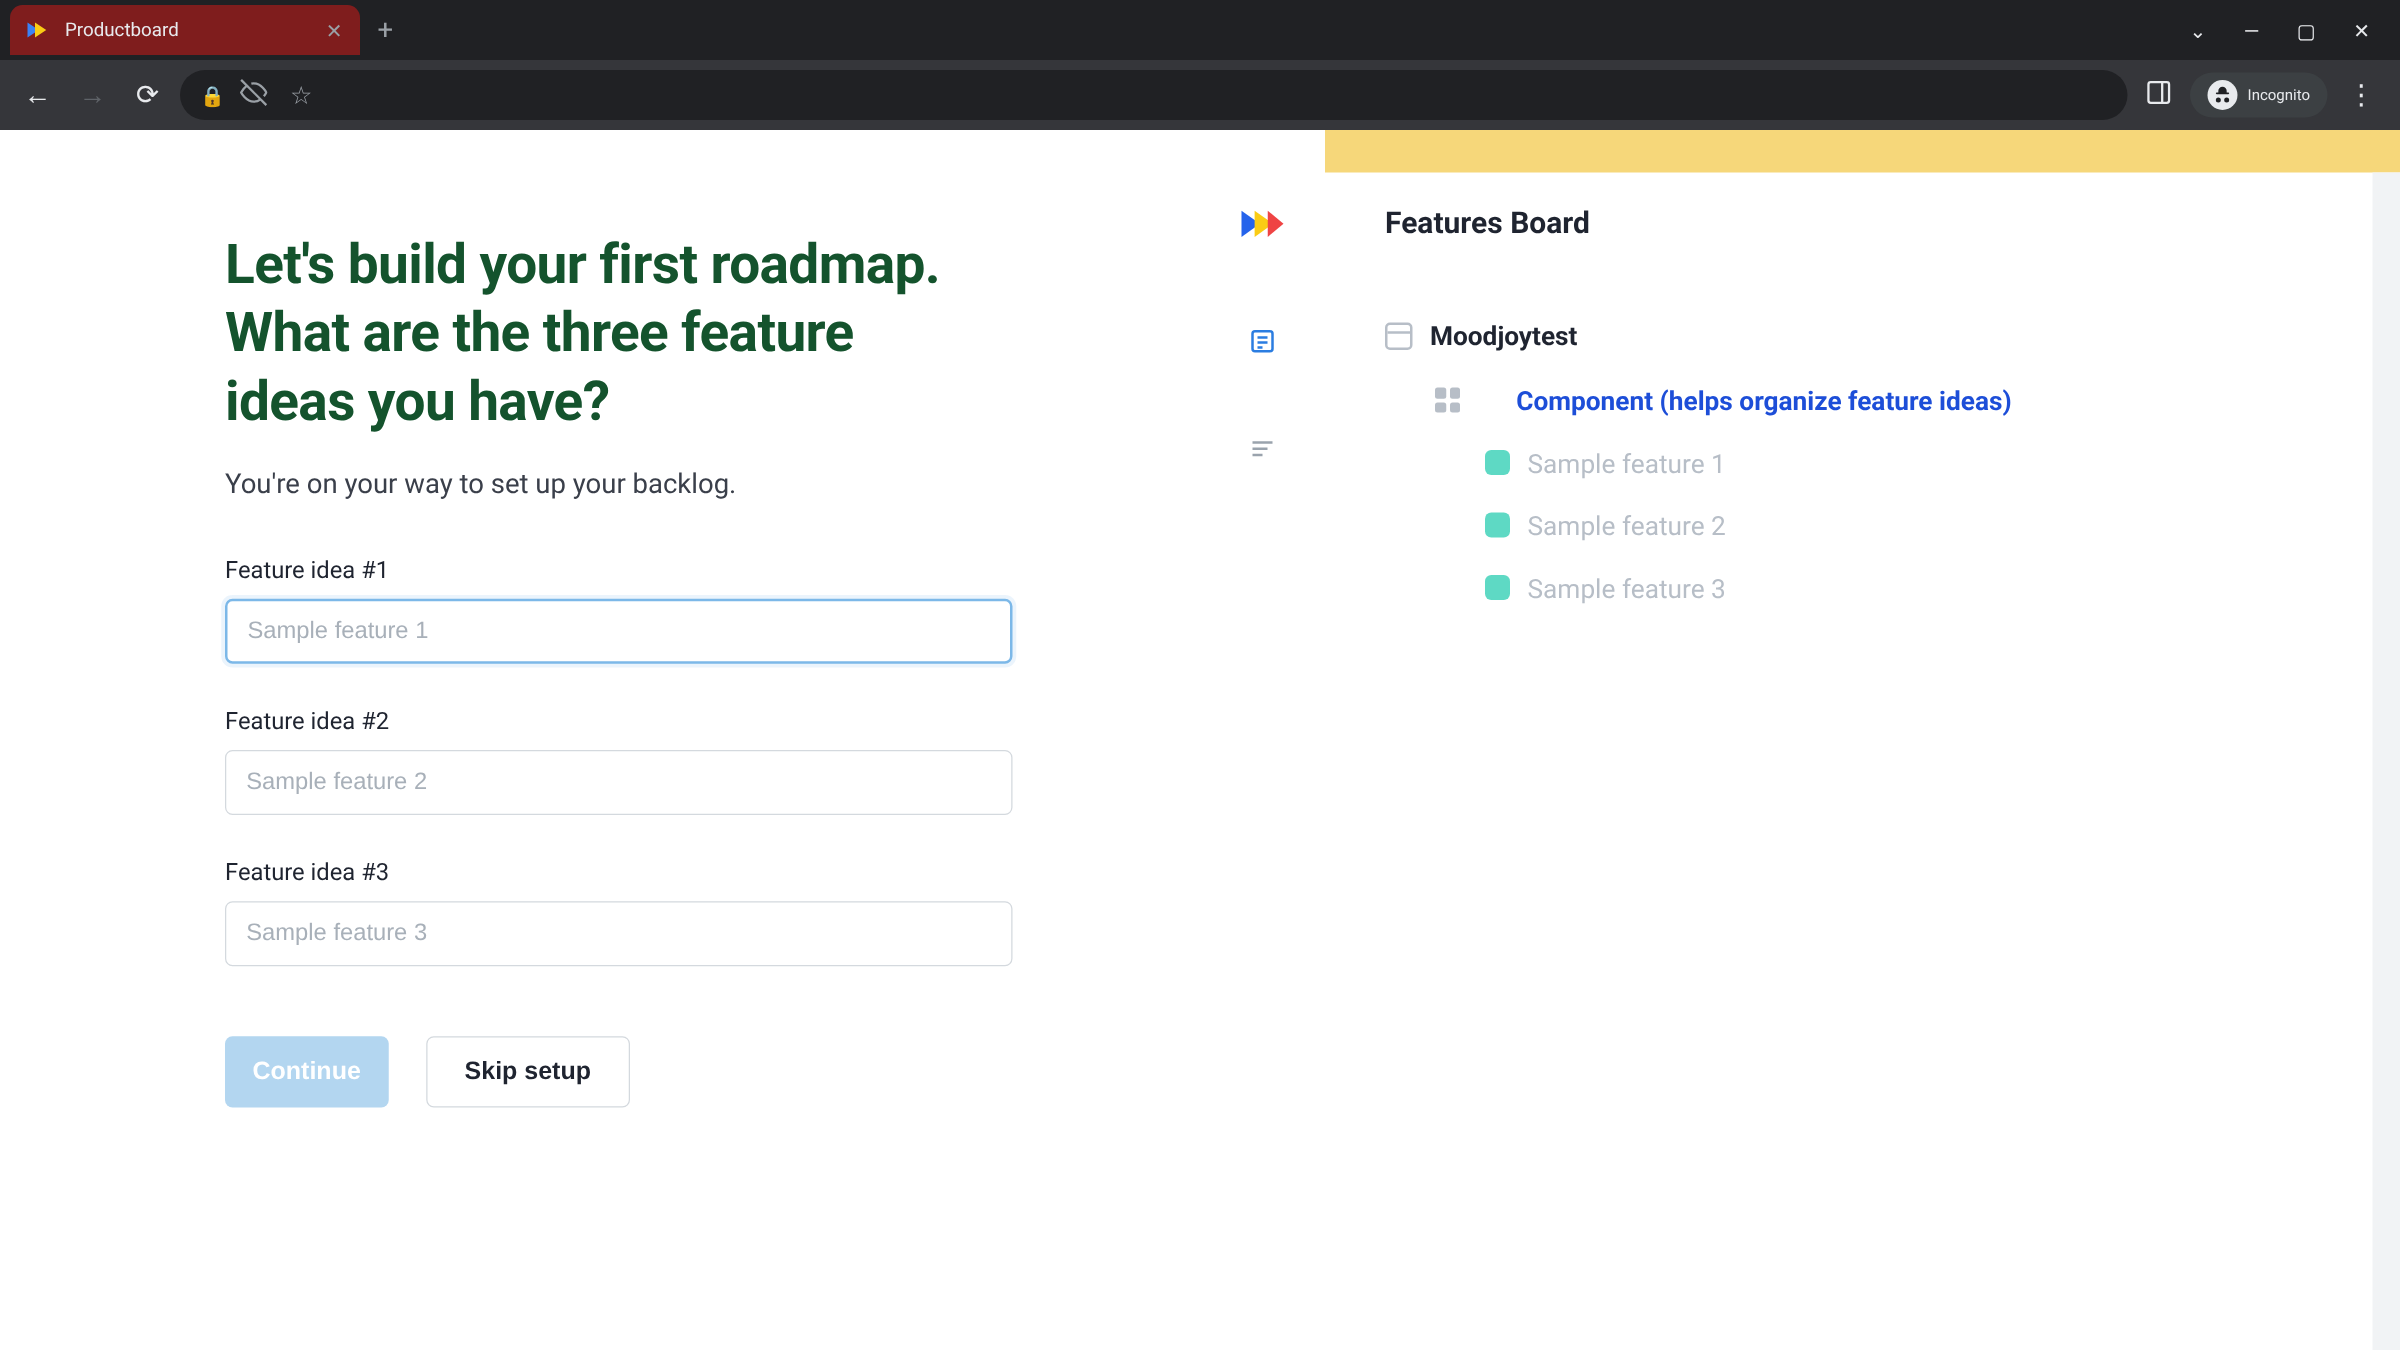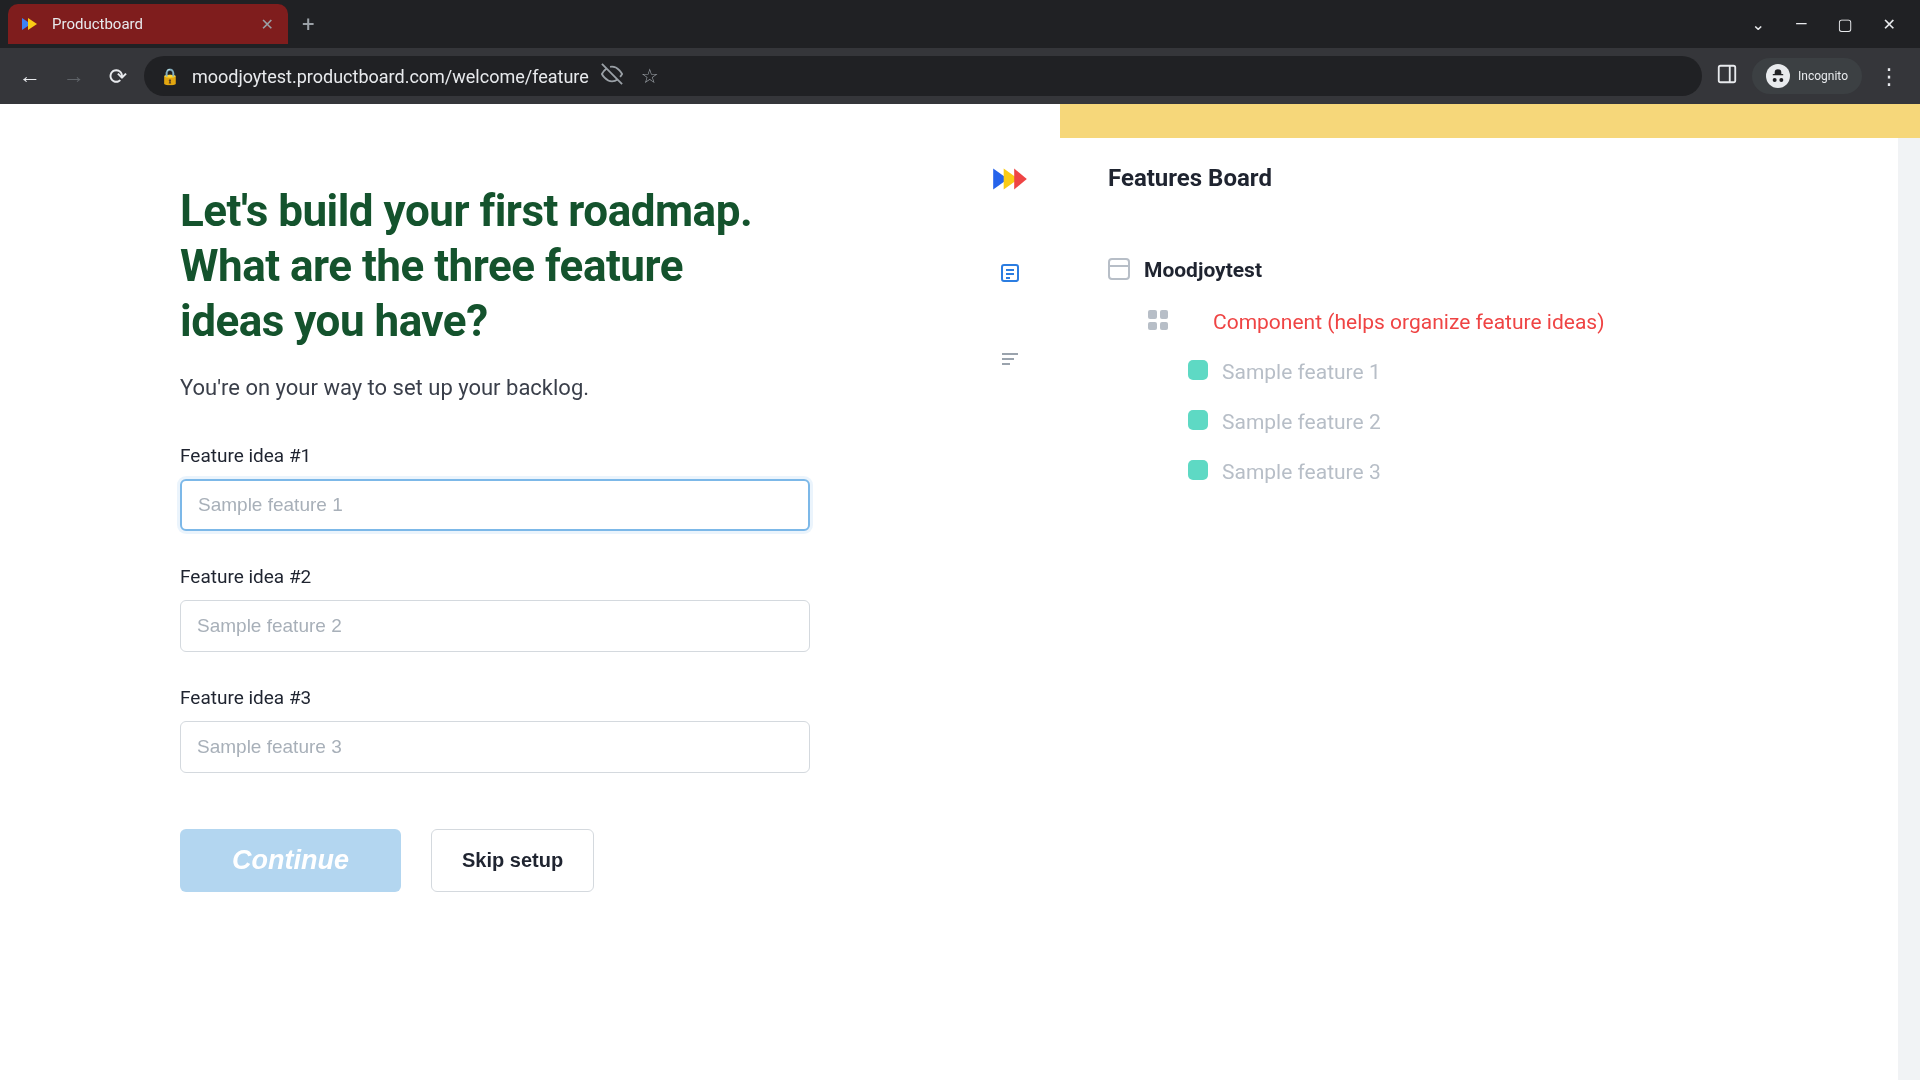--- a/index.html
+++ b/index.html
@@ -186,26 +186,25 @@
     }
     .actions {
       display: flex;
       gap: 30px;
       margin-top: 56px;
     }
     .btn-primary {
       background: #b3d6f0;
       color: #fff;
       border: none;
-      padding: 16px 52px;
-      font-size: 27px;
+      padding: 16px 22px;
+      font-size: 20px;
       font-weight: 700;
       border-radius: 6px;
       cursor: pointer;
-      font-style: italic;
     }
     .btn-secondary {
       background: #fff;
       color: #1f2430;
       border: 1px solid #d4d9de;
       padding: 16px 30px;
       font-size: 20px;
       font-weight: 600;
       border-radius: 6px;
       cursor: pointer;
@@ -263,22 +262,22 @@
       align-items: flex-start;
       gap: 14px;
       padding: 10px 0;
       font-size: 21px;
     }
     .tree-row.root {
       font-weight: 700;
       color: #1f2430;
     }
     .tree-row.component {
-      font-weight: 400;
-      color: #ef4444;
+      font-weight: 700;
+      color: #1d4ed8;
       padding-left: 40px;
       margin-top: 8px;
       gap: 45px;
     }
     .tree-row.feature {
       color: #b7bec7;
       padding-left: 80px;
       margin-top: 6px;
     }
     .window-icon {
@@ -336,21 +335,20 @@
     <span class="win-ctrl">✕</span>
   </div>
 </div>
 
 <div class="address-bar-row">
   <div class="nav-btn">←</div>
   <div class="nav-btn disabled">→</div>
   <div class="nav-btn">⟳</div>
   <div class="address-bar">
     <span class="lock-icon">🔒</span>
-    <span>moodjoytest.productboard.com/welcome/feature</span>
     <div class="addr-right">
       <span class="addr-icon">
         <svg width="22" height="22" viewBox="0 0 24 24" fill="none" stroke="currentColor" stroke-width="2">
             <path d="M17.94 17.94A10 10 0 0 1 12 20c-7 0-11-8-11-8a18 18 0 0 1 5.06-5.94M9.9 4.24A9 9 0 0 1 12 4c7 0 11 8 11 8a18 18 0 0 1-2.16 3.19"></path>
             <line x1="1" y1="1" x2="23" y2="23"></line>
           </svg>
       </span>
       <span class="addr-icon">☆</span>
     </div>
   </div>

